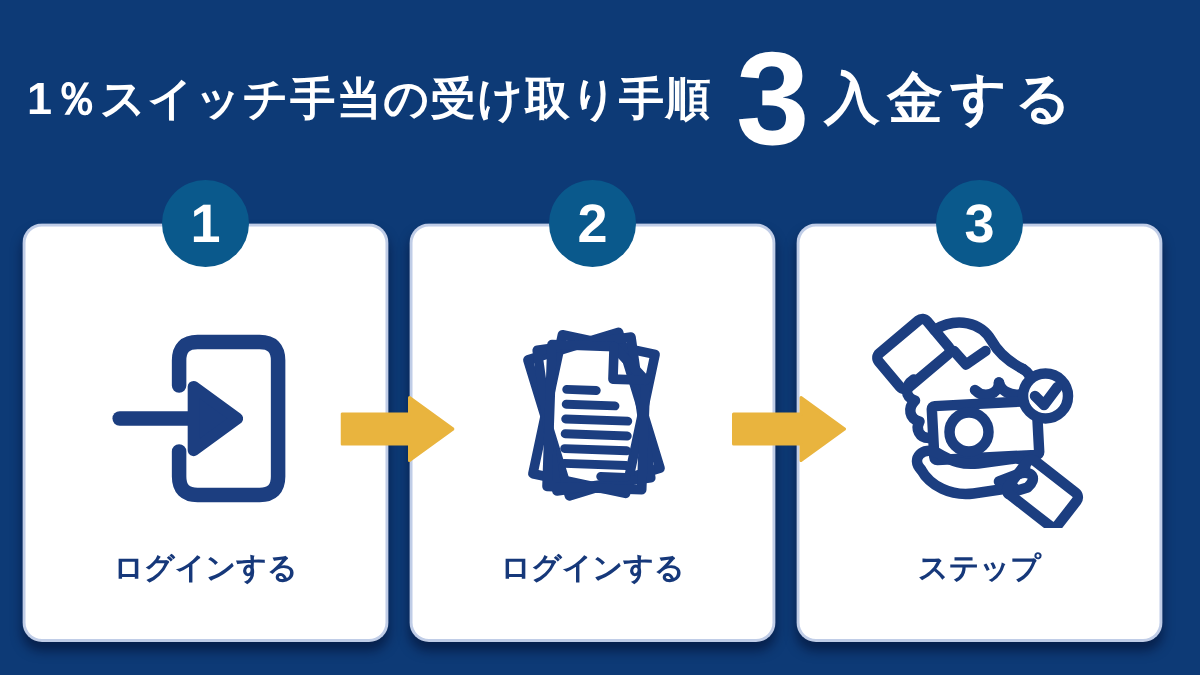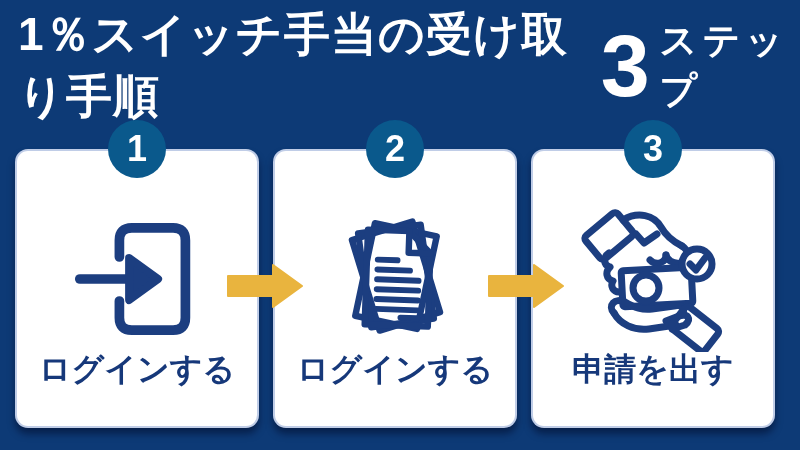--- a/index.html
+++ b/index.html
@@ -17,21 +17,21 @@
   body{
     position:relative;
     background:var(--background);
     font-family:"Liberation Sans","DejaVu Sans",sans-serif;
   }
   .header{
     position:absolute;top:0;left:18px;height:132px;
     display:flex;align-items:center;
     color:var(--title-text);
   }
-  .title-prefix{font-size:46px;font-weight:bold;letter-spacing:1px;}
+  .title-prefix{font-size:30px;font-weight:bold;letter-spacing:1px;}
   .title-big-number{font-size:88px;font-weight:bold;line-height:1;margin:0 10px 0 16px;}
   .title-suffix{font-size:37px;font-weight:bold;letter-spacing:5px;}
   .cards{
     position:absolute;left:15px;top:149px;width:760px;height:279px;
     display:flex;gap:14px;
   }
   .card{
     position:relative;flex:1;
     background:var(--card);
     border:2px solid var(--card-border);
@@ -45,34 +45,34 @@
     display:flex;align-items:center;justify-content:center;
     color:#fff;font-size:36px;font-weight:bold;
   }
   .icon-area{
     position:absolute;top:50px;left:0;right:0;height:156px;
     display:flex;align-items:center;justify-content:center;
   }
   .step-label{
     position:absolute;bottom:34px;left:0;right:0;
     text-align:center;
-    font-size:32px;font-weight:bold;color:var(--label-text);
+    font-size:20px;font-weight:bold;color:var(--label-text);
   }
   .flow-arrow{position:absolute;top:264px;z-index:5;}
   .flow-arrow.a1{left:227px;}
   .flow-arrow.a2{left:488px;}
   .ic{stroke:var(--icon-stroke);fill:none;stroke-linecap:round;stroke-linejoin:round;}
 </style>
 </head>
 <body>
 
 <div class="header">
   <span class="title-prefix">1％スイッチ手当の受け取り手順</span>
   <span class="title-big-number">3</span>
-  <span class="title-suffix">ステップ</span>
+  <span class="title-suffix">入金する</span>
 </div>
 
 <div class="cards">
 
   <div class="card">
     <div class="step-circle">1</div>
     <div class="icon-area">
       <svg width="132" height="132" viewBox="0 0 150 150">
         <path class="ic" stroke-width="11" d="M 55 50 V 31 Q 55 17 69 17 H 116 Q 130 17 130 31 V 119 Q 130 133 116 133 H 69 Q 55 133 55 119 V 100"></path>
         <path class="ic" stroke-width="11" d="M 10 75 H 70"></path>
@@ -120,21 +120,21 @@
           <circle cx="68" cy="81" r="13"></circle>
           <circle cx="119" cy="57" r="15" fill="#fff"></circle>
           <path d="M 112 57 L 118 63 L 127 51"></path>
           <path d="M 36 106 C 29 99 37 90 47 95 C 57 101 64 103 74 102 L 96 99 C 106 97 109 105 101 109 L 88 114"></path>
           <path d="M 101 109 C 110 106 114 112 107 118 L 94 122"></path>
           <path d="M 36 106 C 42 117 56 124 71 122 L 98 118"></path>
           <rect x="96" y="108" width="42" height="28" rx="4" transform="rotate(38 117 122)"></rect>
         </g>
       </svg>
     </div>
-    <div class="step-label">申請を出す</div>
+    <div class="step-label">ステップ</div>
   </div>
 
 </div>
 
 <svg class="flow-arrow a1" width="76" height="44" viewBox="0 0 76 44">
   <polygon points="1,12 46,12 46,1 75,22 46,43 46,32 1,32" fill="#e9b43e" stroke="#e9b43e" stroke-width="2" stroke-linejoin="round"></polygon>
 </svg>
 <svg class="flow-arrow a2" width="76" height="44" viewBox="0 0 76 44">
   <polygon points="1,12 46,12 46,1 75,22 46,43 46,32 1,32" fill="#e9b43e" stroke="#e9b43e" stroke-width="2" stroke-linejoin="round"></polygon>
 </svg>

